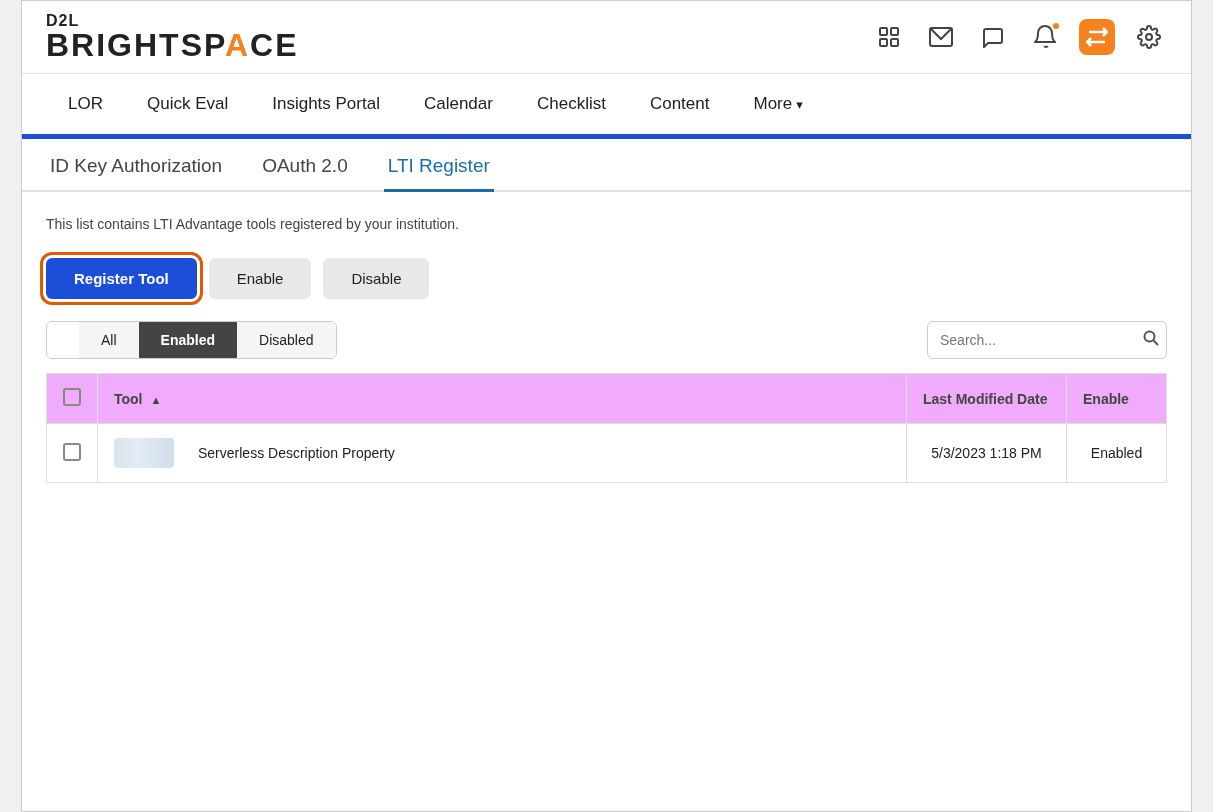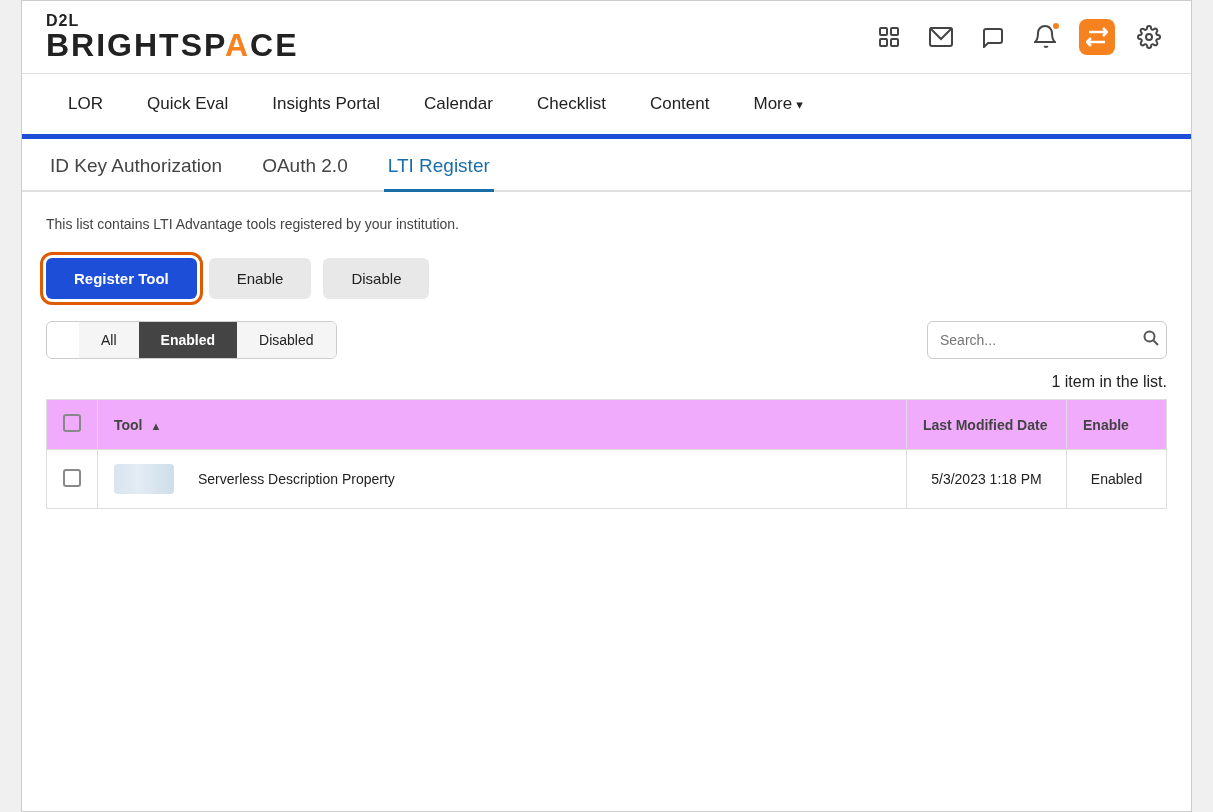--- a/index.html
+++ b/index.html
@@ -373,21 +373,20 @@
         <input class="search-input" type="text" placeholder="Search..." style="">
         <button class="search-btn">
           <svg width="16" height="16" viewBox="0 0 16 16" fill="none" stroke="#555" stroke-width="2">
             <circle cx="6.5" cy="6.5" r="5"></circle>
             <line x1="10.5" y1="10.5" x2="15" y2="15"></line>
           </svg>
         </button>
       </div>
     </div>
 
-    <div class="item-count">1 item in the list.</div>
 
     <table class="data-table">
       <thead>
         <tr>
           <th class="checkbox-cell">
             <span class="checkbox"></span>
           </th>
           <th class="col-tool">
             <span>Tool</span>
             <span class="sort-arrow">▲</span>

